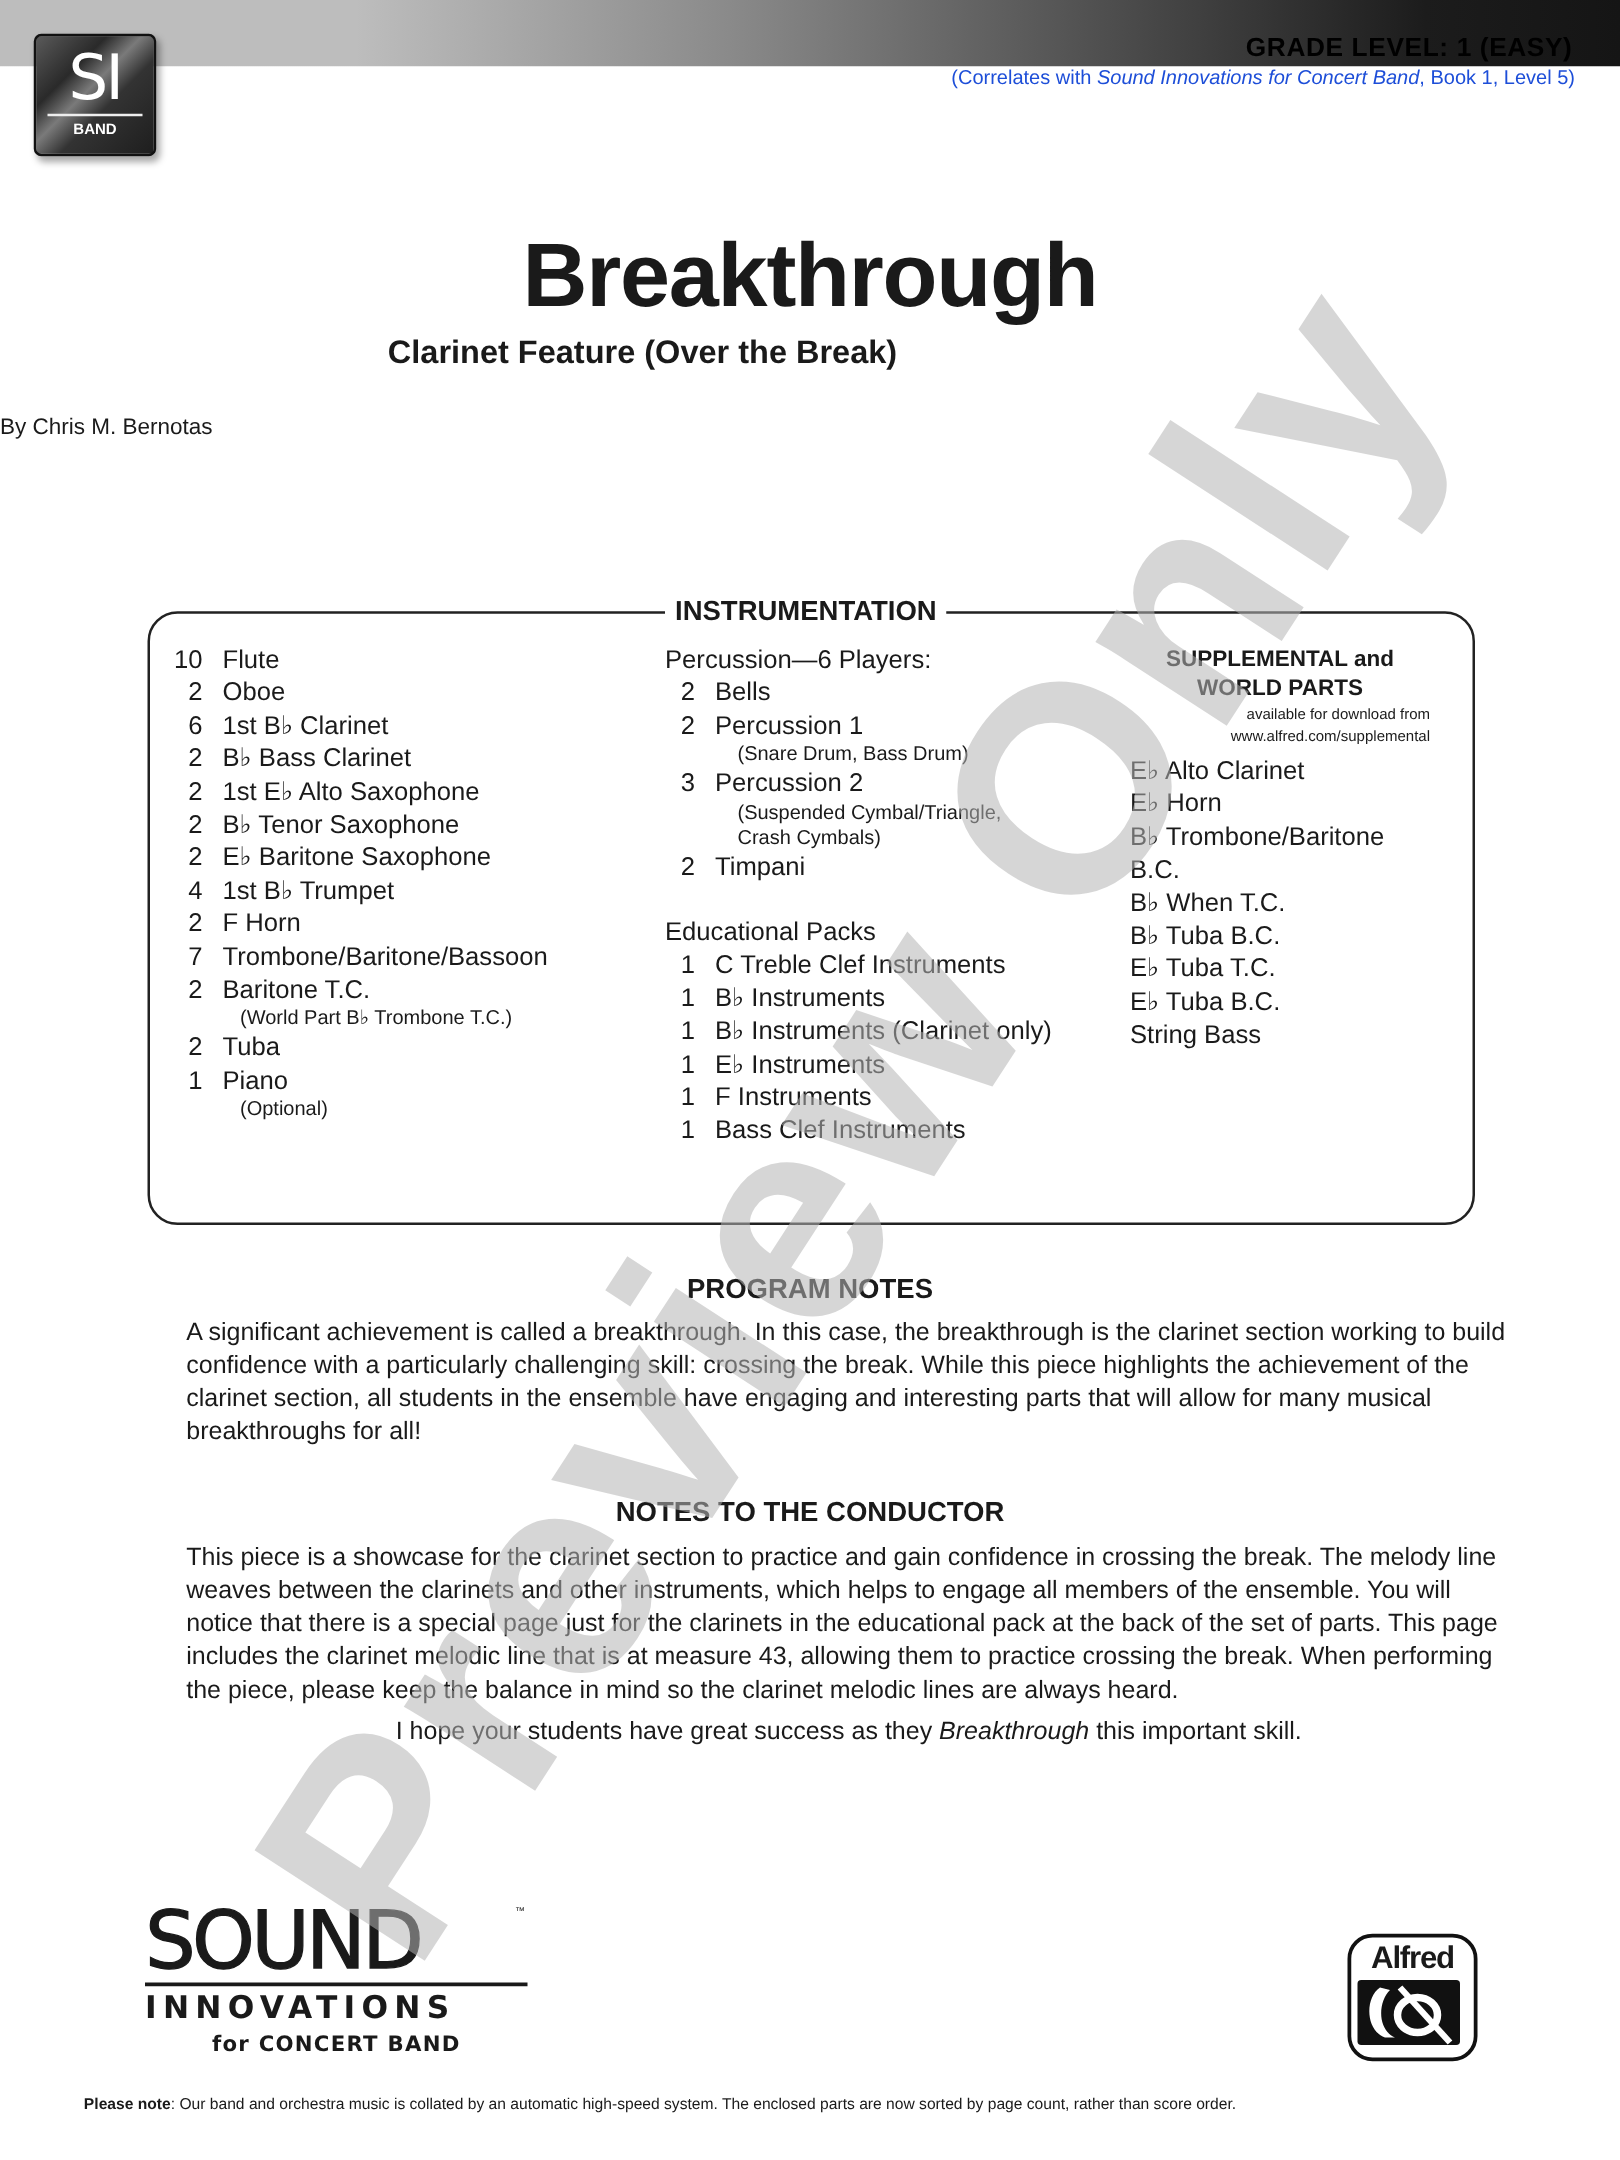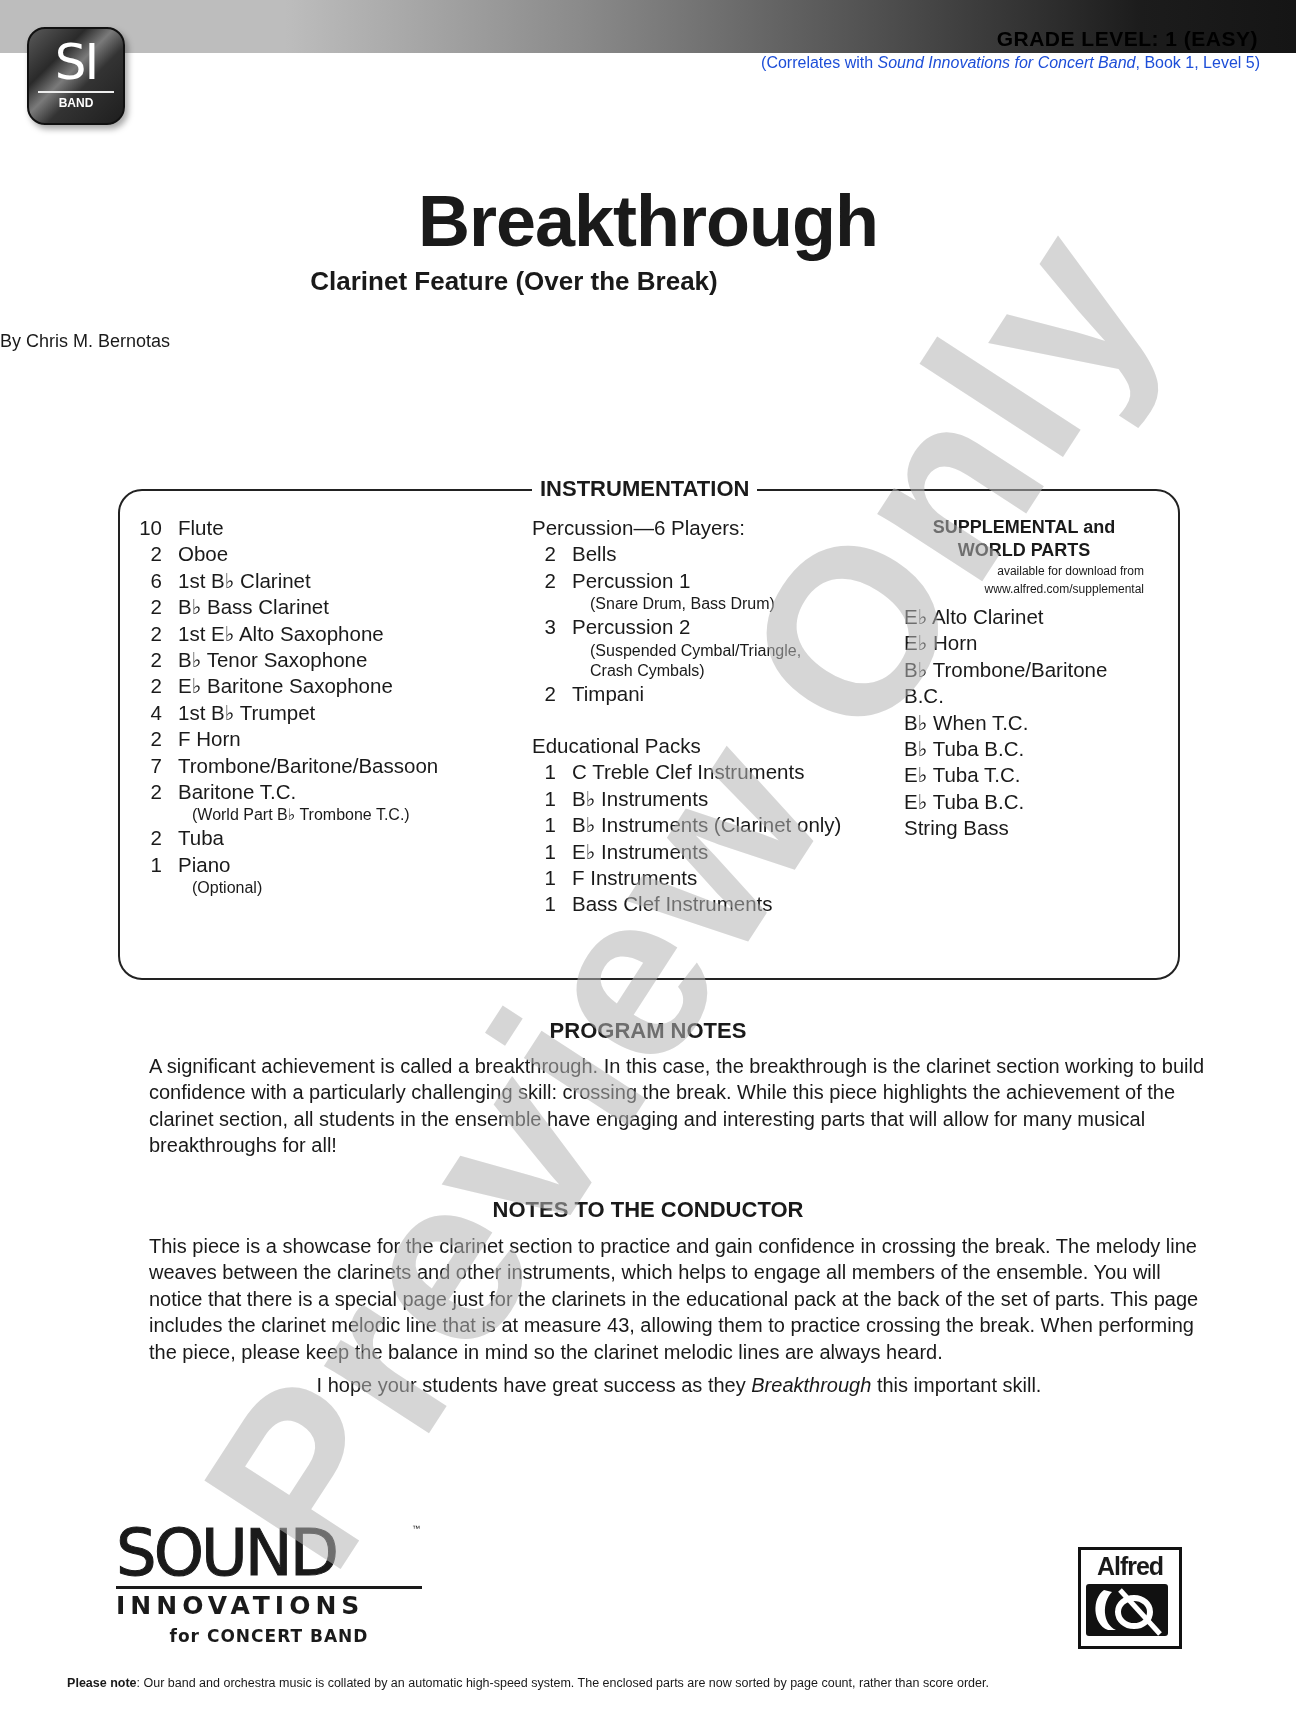--- a/index.html
+++ b/index.html
@@ -1,19 +1,19 @@
 <!DOCTYPE html>
 <html><head>
 <meta charset="utf-8">
 <style>
   html, body { margin:0; padding:0; }
   body { width:1296px; height:1728px; position:relative; overflow:hidden; background:#fff; font-family:"Liberation Sans", sans-serif; color:#1a1a1a; }
   .topbar { position:absolute; left:0; top:0; width:1296px; height:53px;
     background:linear-gradient(90deg,#bdbdbd 0%,#bdbdbd 22%,#8a8a8a 45%,#4a4a4a 70%,#1c1c1c 88%,#151515 100%); }
-  .si-logo { position:absolute; left:27px; top:27px; width:94px; height:94px; border-radius:18px;
+  .si-logo { position:absolute; left:27px; top:27px; width:94px; height:94px; border-radius:6px;
     background:linear-gradient(135deg,#5a5a5a 0%,#2a2a2a 30%,#7a7a7a 45%,#333 60%,#1e1e1e 100%);
     border:2px solid #111; box-shadow:3px 4px 6px rgba(0,0,0,.35); }
   .si-logo .si { position:absolute; left:0; right:0; top:4px; text-align:center; color:#fff; font-size:50px; font-weight:normal; letter-spacing:-2px; font-family:"DejaVu Sans", sans-serif; }
   .si-logo .rule { position:absolute; left:9px; right:9px; top:62px; height:2px; background:#eee; }
   .si-logo .band { position:absolute; left:0; right:0; top:67px; text-align:center; color:#fff; font-size:12px; font-weight:bold; }
   .grade { position:absolute; right:38px; top:27px; color:#000000; font-size:21px; font-weight:bold; font-family:"Liberation Sans Narrow","Liberation Sans", sans-serif; letter-spacing:0.5px; }
   .correlates { position:absolute; right:36px; top:54px; font-size:16px; color:#1d4ed8; }
   .correlates i { font-style:italic; }
   .title { position:absolute; left:0; width:1296px; top:180px; text-align:center; font-size:72px; font-weight:bold; letter-spacing:-1px; color:#1a1a1a; }
   .subtitle { position:absolute; left:0; width:1028px; top:266px; text-align:center; font-size:26px; font-weight:bold; }
@@ -31,21 +31,21 @@
   .supp-sub { text-align:right; font-size:12px; line-height:18px; }
   .section-heading { position:absolute; left:0; width:1296px; text-align:center; font-size:22px; font-weight:bold; }
   .para { position:absolute; left:117px; width:1060px; font-size:20px; line-height:26.4px;margin-left:32px; }
   .para i { font-style:italic; }
   .sound-logo { position:absolute; left:116px; top:1522px; width:306px; }
   .sound-logo .sound { font-family:"DejaVu Sans", sans-serif; font-size:64px; font-weight:normal; letter-spacing:-3px; line-height:62px; color:#1a1a1a; -webkit-text-stroke:1px #1a1a1a; }
   .sound-logo .tm { position:absolute; right:2px; top:2px; font-size:8px; }
   .sound-logo .rule { height:3px; background:#1a1a1a; margin:2px 0 3px 0; }
   .sound-logo .innov { font-family:"DejaVu Sans", sans-serif; font-weight:bold; font-size:25px; letter-spacing:5px; line-height:28px; }
   .sound-logo .forcb { text-align:center; font-family:"DejaVu Sans", sans-serif; font-weight:bold; font-size:17px; letter-spacing:1px; margin-top:6px; }
-  .alfred { position:absolute; left:1078px; top:1547px; width:98px; height:96px; border:3px solid #111; border-radius:0; background:#fff; overflow:hidden; }
+  .alfred { position:absolute; left:1078px; top:1547px; width:98px; height:96px; border:3px solid #111; border-radius:20px; background:#fff; overflow:hidden; }
   .alfred .name { position:absolute; left:0; right:0; top:2px; text-align:center; font-size:25px; font-weight:bold; letter-spacing:-1px; }
   .alfred .emblem { position:absolute; left:5px; top:34px; width:82px; height:52px; background:#111; border-radius:3px; }
   .pleasenote { position:absolute; left:0; width:1056px; top:1676px; text-align:center; font-size:12.5px; }
   .pleasenote b { font-weight:bold; }
   .watermark { position:absolute; left:-170px; top:760px; width:1700px; text-align:center; transform:rotate(-57deg); transform-origin:center; font-size:236px; font-weight:bold; color:rgba(180,180,180,0.55); white-space:nowrap; pointer-events:none; letter-spacing:4px; }
 </style>
 </head>
 <body>
 
 <div class="topbar"></div>

